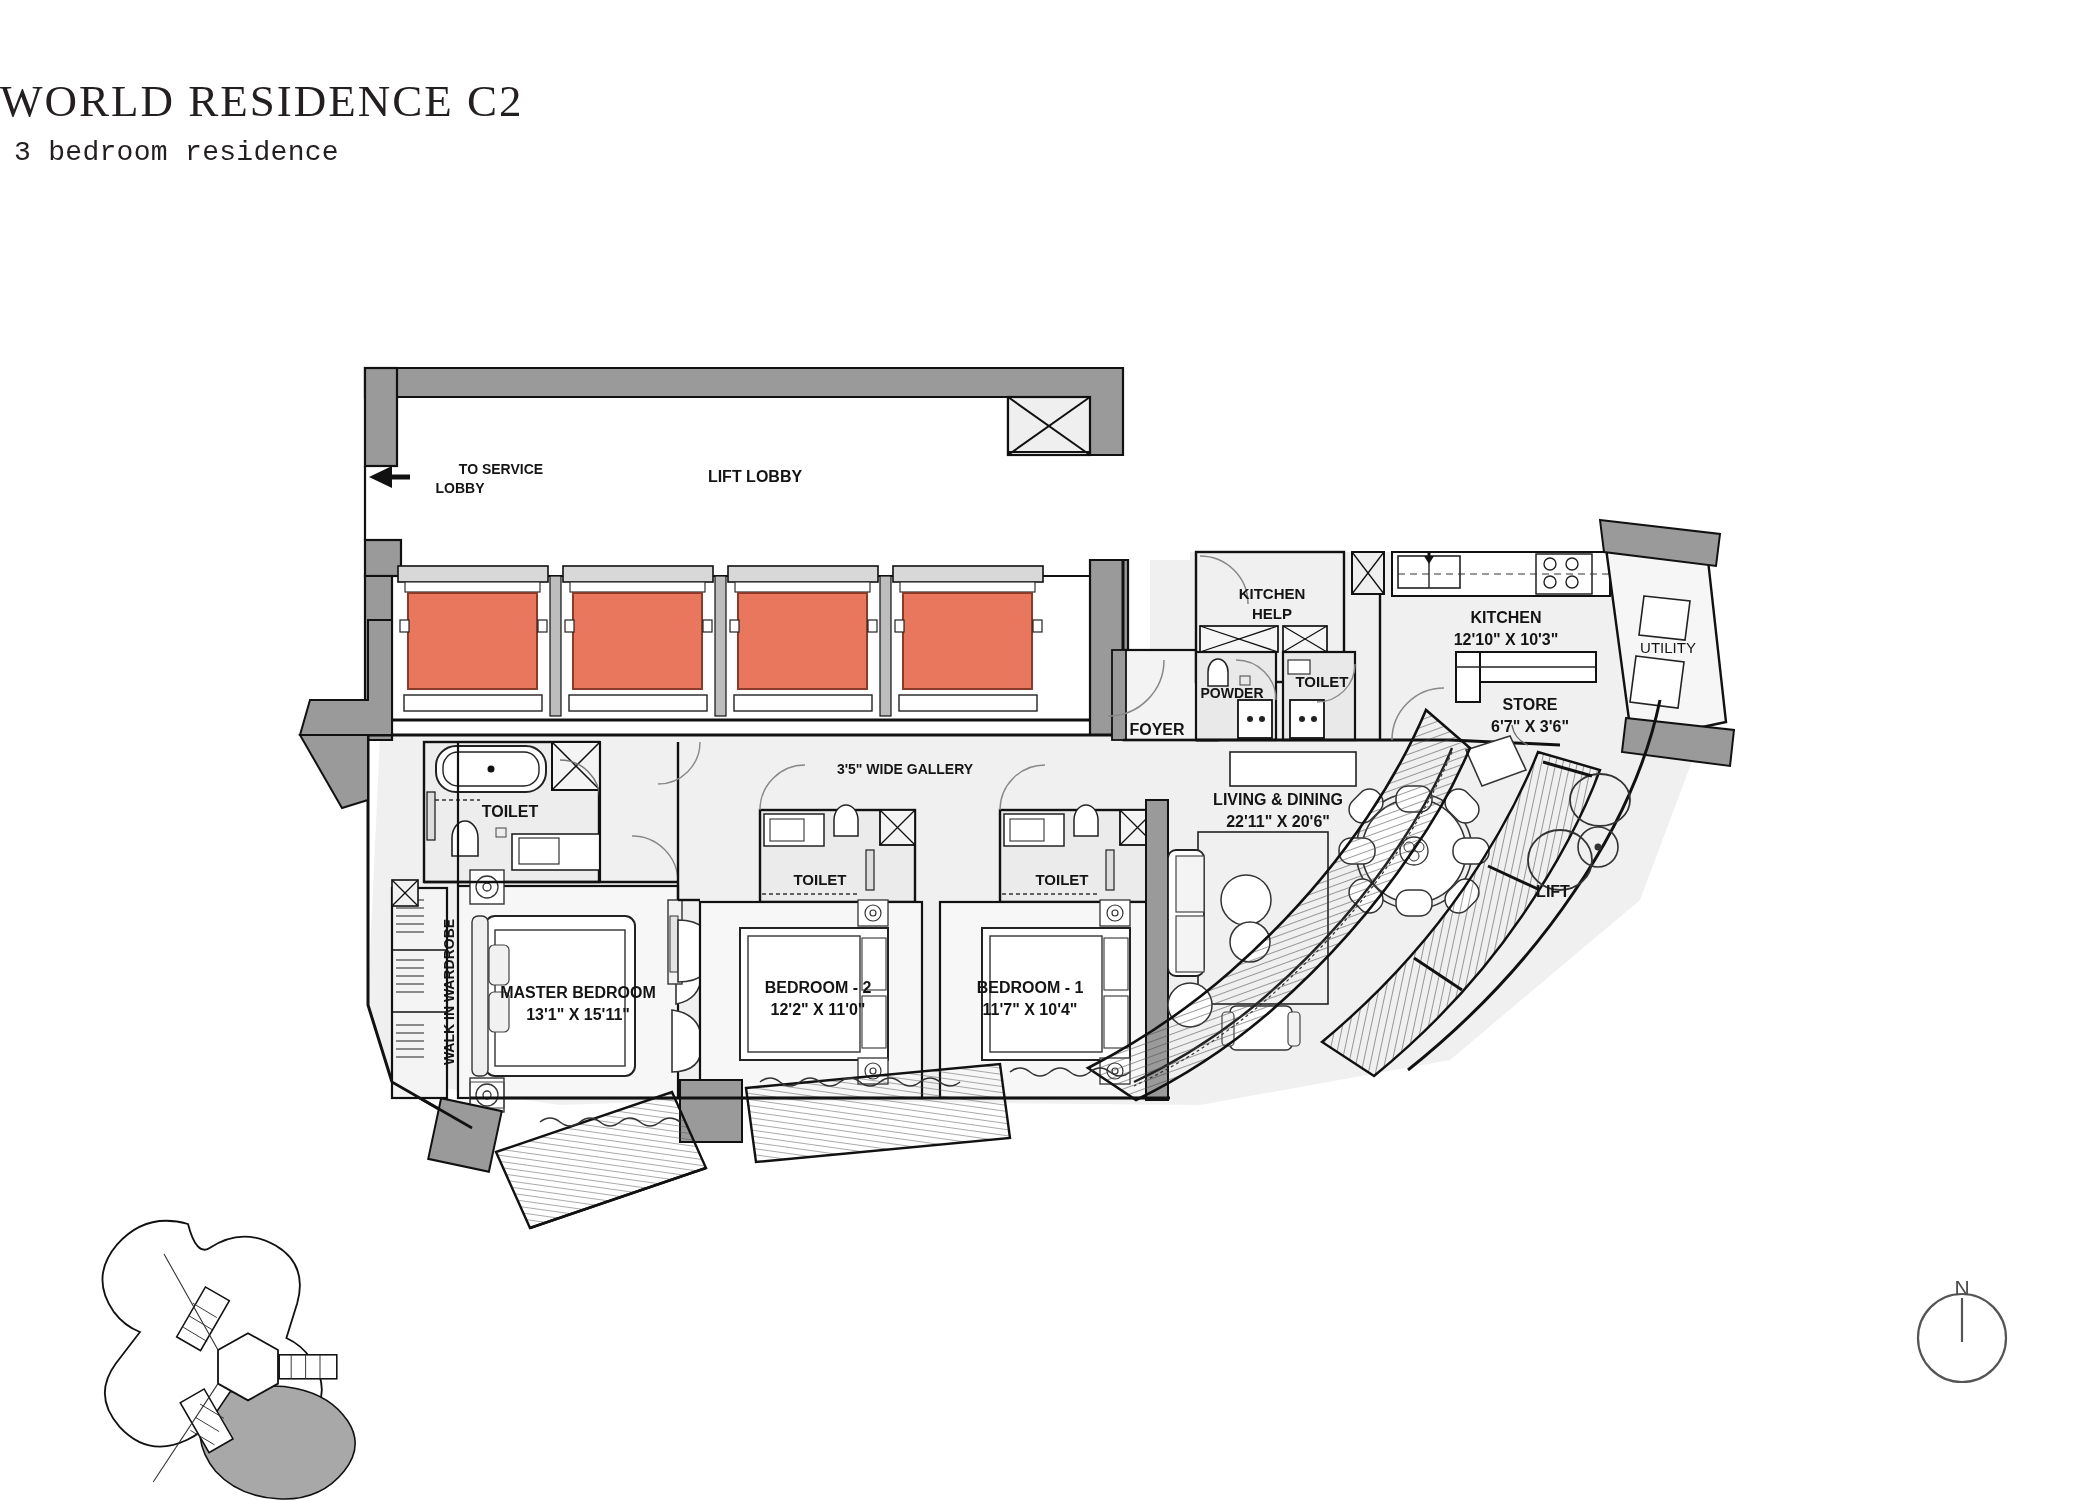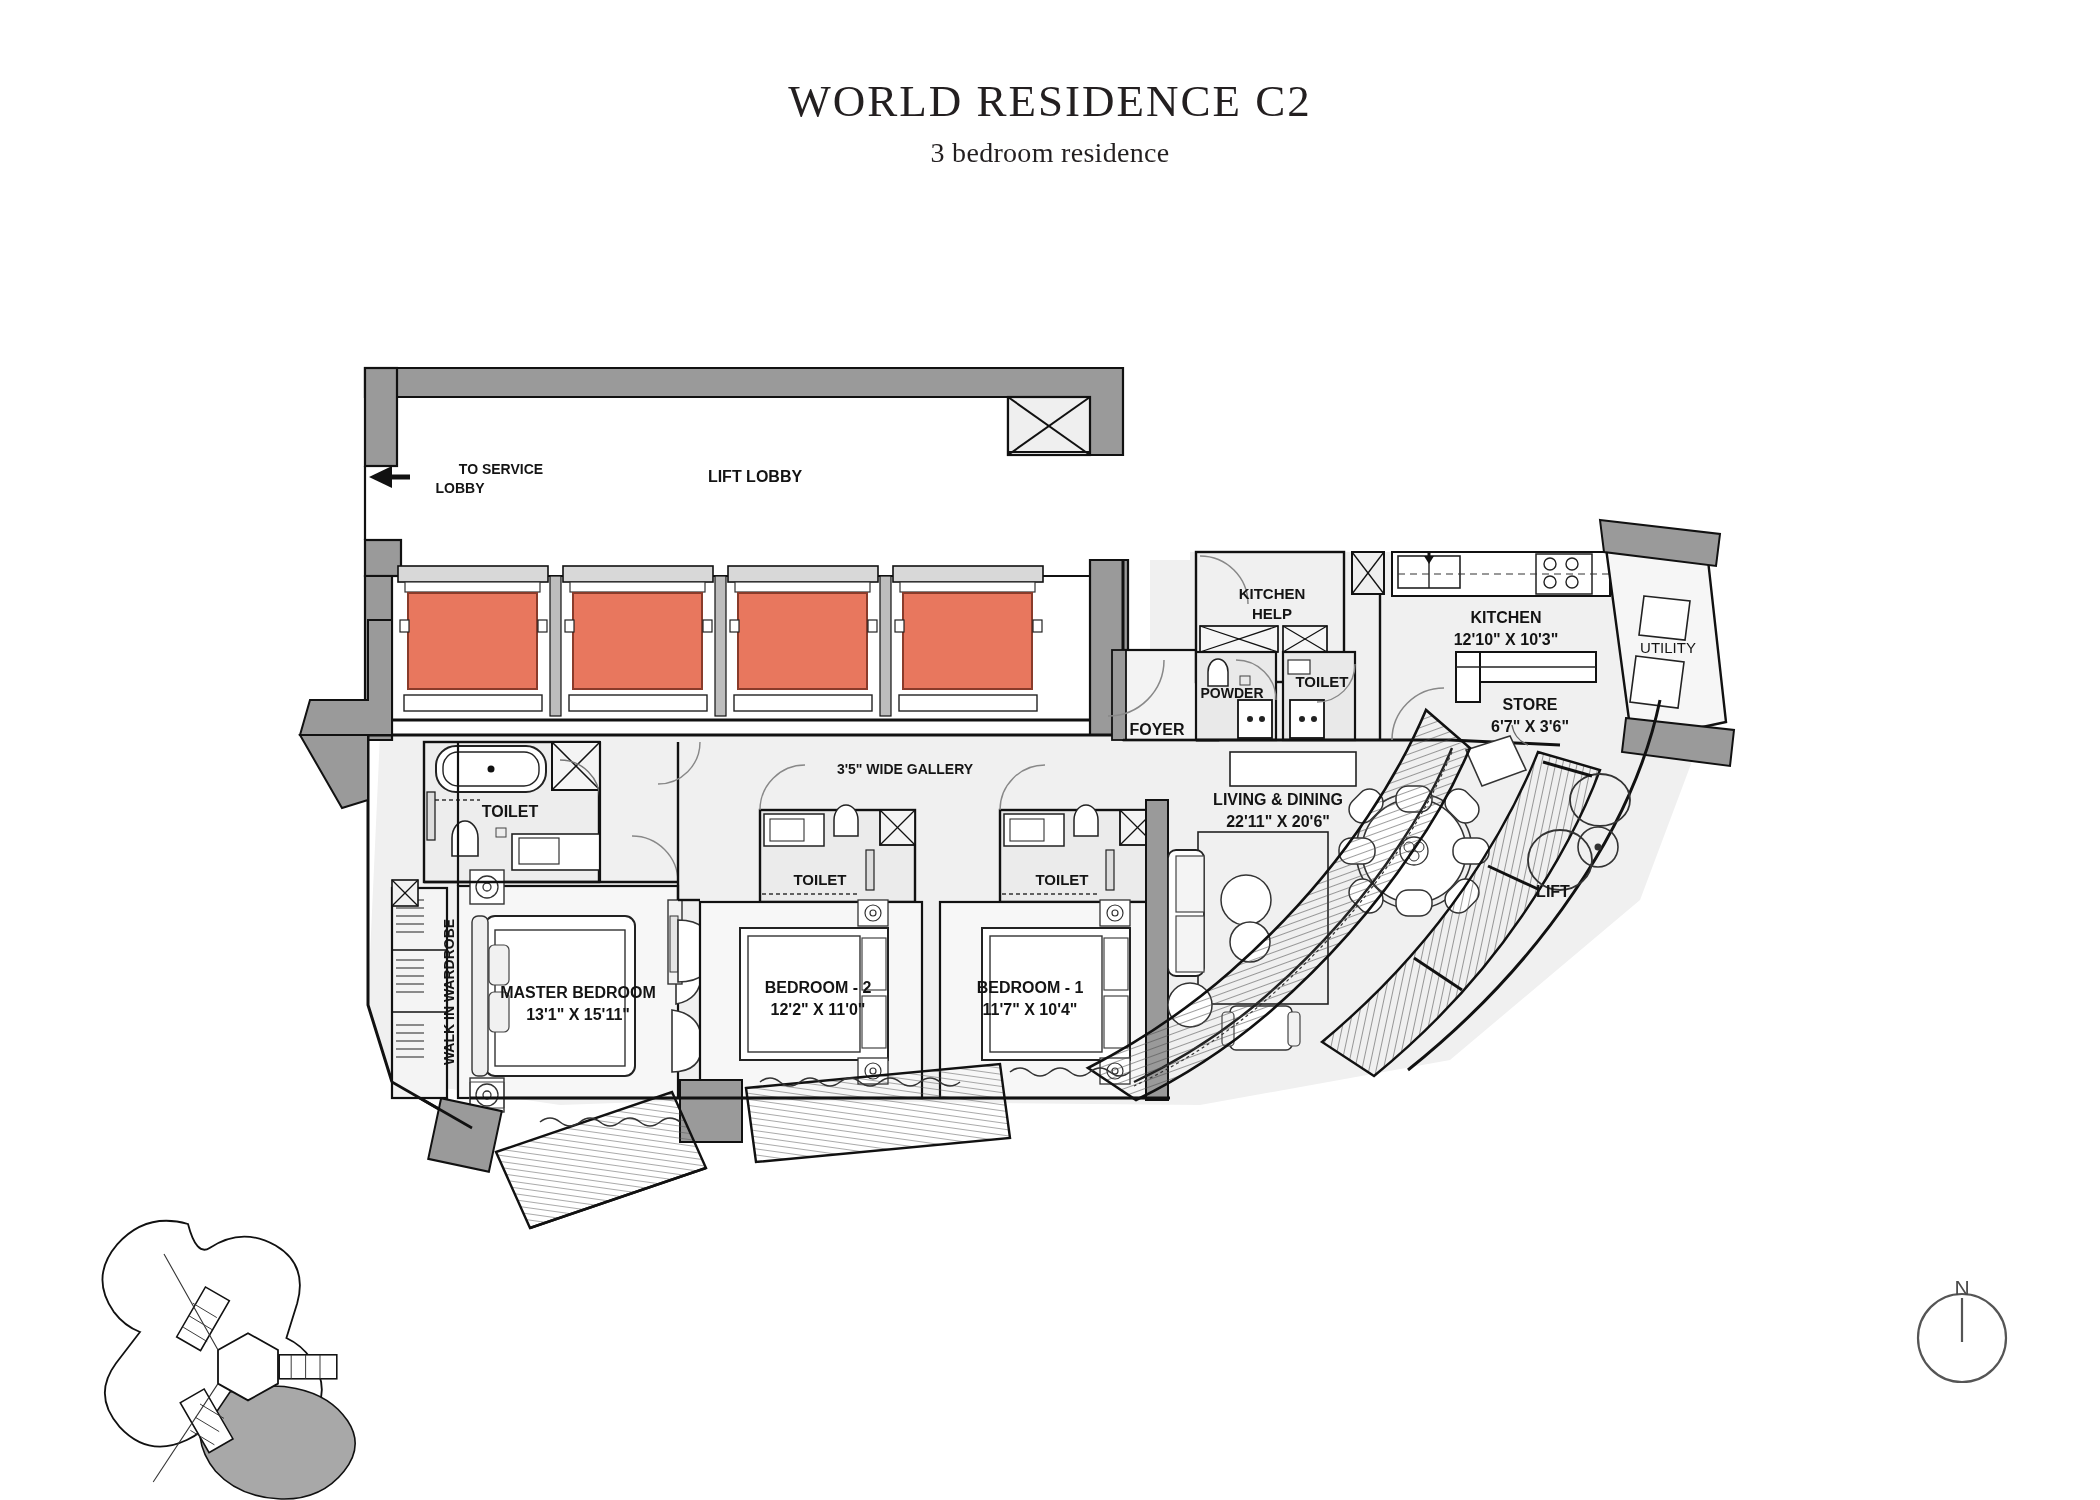--- a/index.html
+++ b/index.html
@@ -1,25 +1,25 @@
 <!DOCTYPE html>
 <html><head>
 <meta charset="utf-8">
 <title>World Residence C2</title>
 <style>
   html,body{margin:0;padding:0;background:#ffffff;}
   body{width:2100px;height:1500px;position:relative;overflow:hidden;
        font-family:"Liberation Sans", sans-serif;color:#1a1a1a;}
 
   
-  #title-block{position:absolute;left:0;top:78px;width:2100px;text-align:center;}
+  #title-block{position:absolute;left:0;top:78px;width:2100px;text-align:left;}
   #plan-title{font-family:"Liberation Serif", serif;font-size:45px;letter-spacing:2.0px;
               color:#231f20;font-weight:400;line-height:1.05;}
-  #plan-subtitle{font-family:Liberation Serif, serif;font-size:28px;color:#231f20;
-                 margin-top:12px;letter-spacing:.3px;}
+  #plan-subtitle{font-family:Liberation Mono, monospace;font-size:28px;color:#231f20;
+                 margin-top:12px;letter-spacing:.3px;padding-left:14px;}
 
   
   #drawing{position:absolute;left:0;top:0;width:2100px;height:1500px;}
   #drawing svg{display:block;}
 
   
   .lbl{position:absolute;font-family:"Liberation Sans",sans-serif;font-weight:bold;
        color:#141414;white-space:nowrap;line-height:1.12;text-align:center;
        transform:translate(-50%,-50%);}
   .s10{font-size:14px;}

